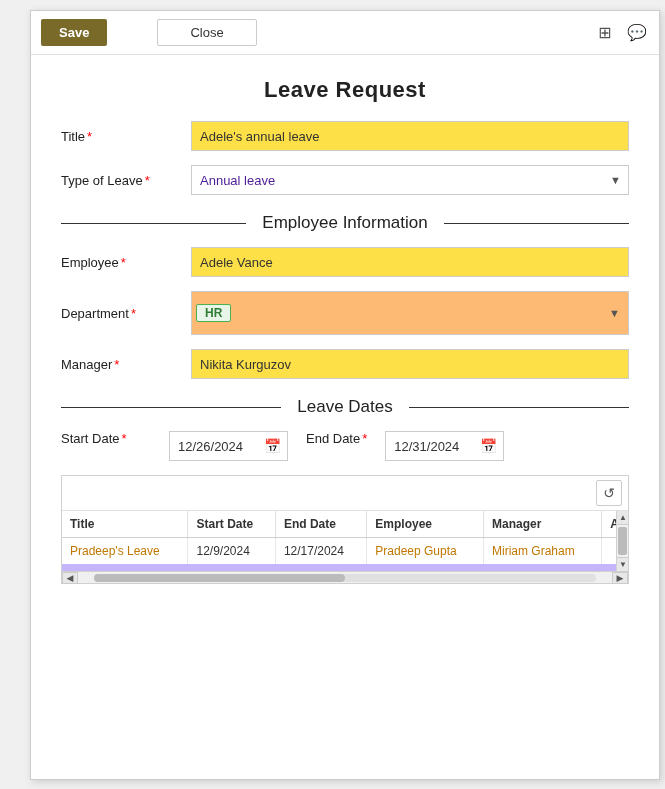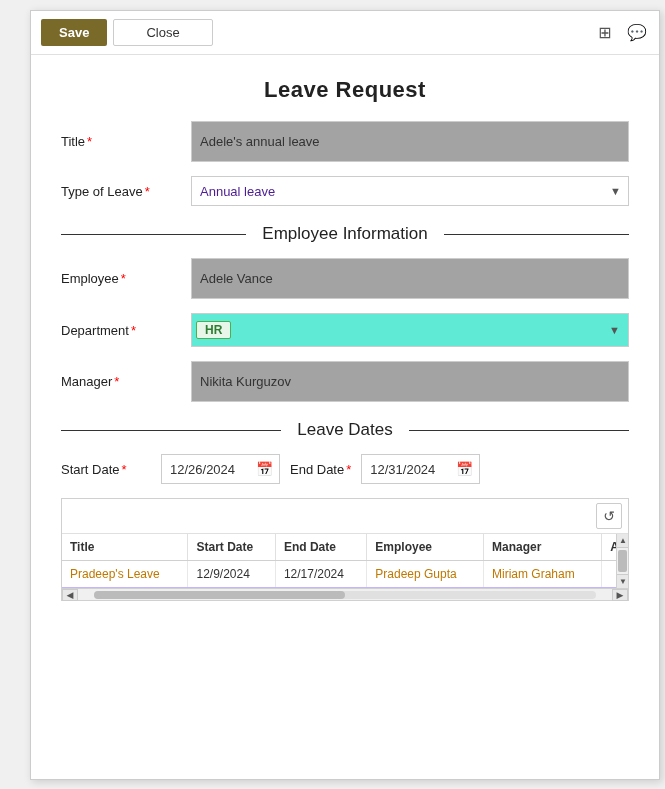--- a/index.html
+++ b/index.html
@@ -24,20 +24,21 @@
       width: 630px;
       height: 770px;
     }
     .modal-header {
       display: flex;
       align-items: center;
       padding: 8px 10px;
       border-bottom: 1px solid #e0e0e0;
       background: #fff;
       position: relative;
+      gap: 44px;
     }
     .btn-save {
       background: #7a6a2a;
       color: #fff;
       border: none;
       padding: 6px 18px;
       font-size: 13px;
       font-weight: bold;
       cursor: pointer;
       border-radius: 2px;
@@ -122,27 +123,27 @@
       font-size: 13px;
       color: #222;
       flex-shrink: 0;
     }
     .required-star {
       color: red;
       margin-left: 2px;
     }
     .form-input {
       flex: 1;
-      height: 41px;
+      height: 30px;
       border: 1px solid #ccc;
       padding: 4px 8px;
       font-size: 13px;
       color: #333;
       outline: none;
-      background: #a3a3a3;
+      background: #fde047;
     }
     .form-select-wrapper {
       flex: 1;
       position: relative;
       display: flex;
       align-items: center;
     }
     .form-select {
       flex: 1;
       height: 30px;
@@ -169,27 +170,27 @@
       border: 1px solid #4caf50;
       color: #2e7d32;
       border-radius: 2px;
       padding: 1px 8px;
       font-size: 12px;
       font-weight: bold;
       margin-right: 4px;
     }
     .dept-select-container {
       flex: 1;
-      height: 34px;
+      height: 44px;
       border: 1px solid #ccc;
       display: flex;
       align-items: center;
       padding: 0 4px;
       position: relative;
-      background: #5eead4;
+      background: #fdba74;
     }
     .dept-dropdown-arrow {
       position: absolute;
       right: 8px;
       font-size: 11px;
       color: #555;
       cursor: pointer;
     }
     .date-input-wrapper {
       position: relative;
@@ -209,23 +210,22 @@
     }
     .date-icon {
       position: absolute;
       right: 6px;
       cursor: pointer;
       font-size: 14px;
       color: #555;
     }
     .leave-dates-row {
       display: flex;
-      align-items: center;
       margin-bottom: 14px;
-      gap: 10px;
+      gap: 18px;
     }
     .leave-dates-row .form-label {
       width: 90px;
     }
     .date-group {
       display: flex;
       align-items: center;
       gap: 6px;
     }
     .date-label {
@@ -266,21 +266,21 @@
       background: #fff;
       border-bottom: 1px solid #d0d0d0;
       border-right: 1px solid #e0e0e0;
       padding: 6px 8px;
       text-align: left;
       font-weight: 600;
       color: #333;
     }
     .data-table td {
       padding: 6px 8px;
-      border-bottom: 1px solid #c4b5fd;
+      border-bottom: 7px solid #c4b5fd;
       border-right: 1px solid #e8e8e8;
       color: #333;
     }
     .link-text { color: #c07800; cursor: pointer; }
     .table-scroll-container {
       overflow-x: hidden;
       position: relative;
     }
     .scrollbar-h {
       height: 12px;

